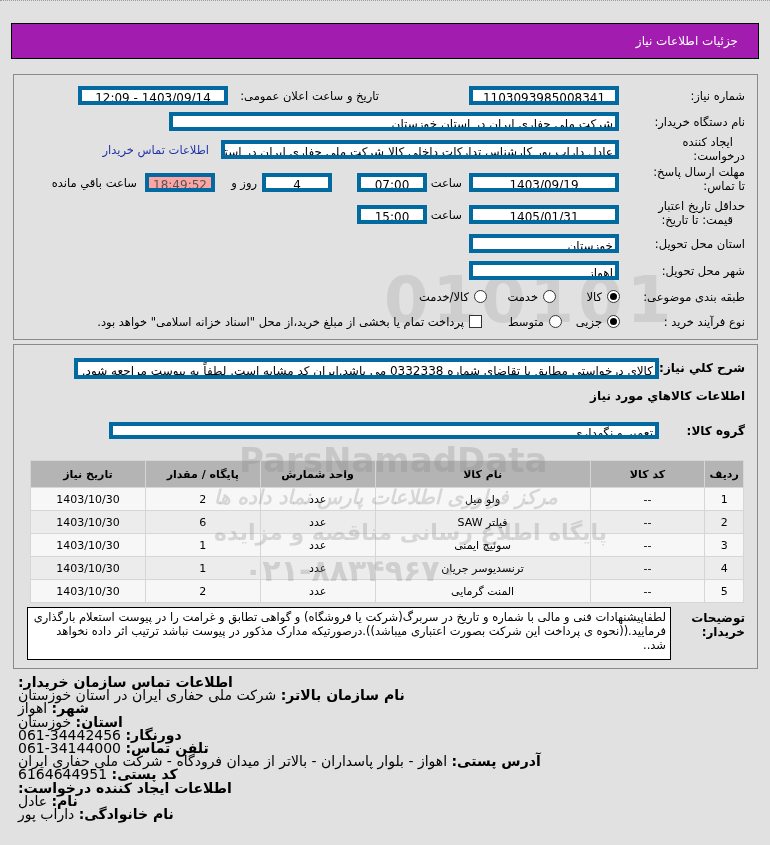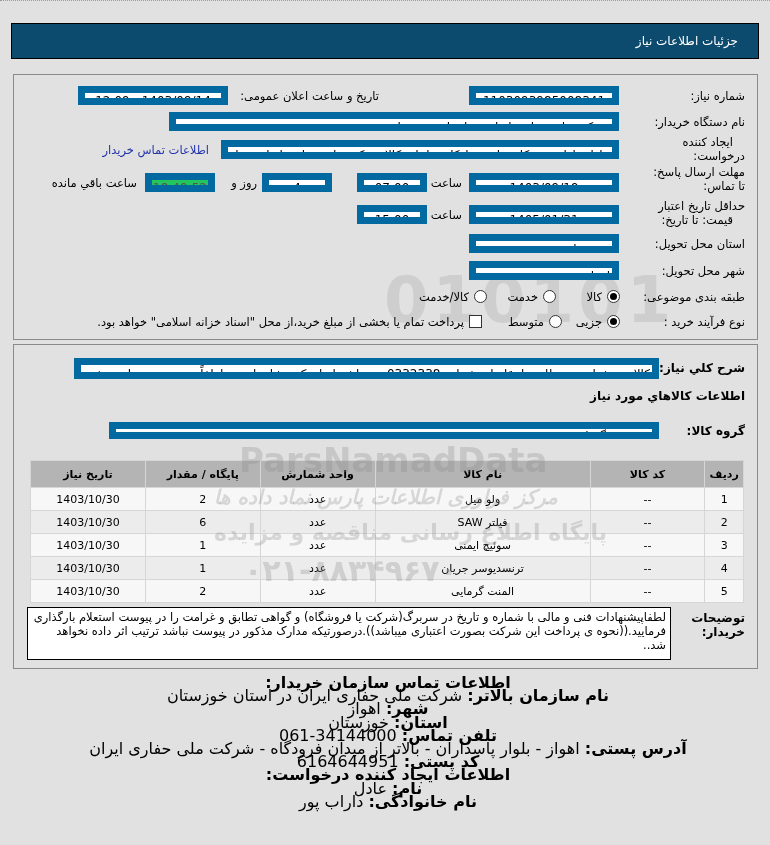--- a/index.html
+++ b/index.html
@@ -8,37 +8,37 @@
     background: #e1e1e1;
     font-family: "DejaVu Sans", sans-serif;
     font-size: 11px;
     color: #000;
     direction: rtl;
     position: relative;
   }
   .topline { position: absolute; left: 0; top: 0; width: 770px; height: 2px; border-top: 1px dotted #999; }
   .title-bar {
     position: absolute; left: 11px; top: 23px; width: 748px; height: 36px;
-    background: #0c4a6e; border: 1px solid #000;
+    background: #a21caf; border: 1px solid #000;
     color: #fff; font-size: 12px; line-height: 34px; padding-right: 20px;
   }
   .panel {
     position: absolute; left: 13px; width: 745px;
     border: 1px solid #8a8a8a; background: #e1e1e1;
   }
   .panel1 { top: 74px; height: 266px; }
   .panel2 { top: 344px; height: 325px; }
   .lbl { position: absolute; font-size: 11.5px; white-space: nowrap; }
   .box {
-    position: absolute; background: #fff; border: 7px solid #0369a1;
+    position: absolute; background: #fff; border: 4px solid #0369a1;
     height: 19px; line-height: 17px; font-size: 12px; white-space: nowrap; overflow: hidden;
   }
   .box.center { text-align: center; }
   .box.right { text-align: right; padding-right: 2px; }
-  .box.cream { background: #22c55e; color: #555; }
+  .box.cream { background: #fca5a5; color: #555; }
   .link { position: absolute; color: #2233aa; font-size: 11.5px; white-space: nowrap; cursor: pointer; }
   .radio {
     position: absolute; width: 13px; height: 13px; border-radius: 50%;
     border: 1px solid #333; background: #fff;
   }
   .radio.on::after {
     content: ""; position: absolute; left: 2px; top: 2px; width: 7px; height: 7px;
     border-radius: 50%; background: #000;
   }
   .check { position: absolute; width: 13px; height: 13px; border: 1px solid #333; background: #fff; }
@@ -50,21 +50,21 @@
   }
   table.items th {
     background: #b4b4b4; height: 26px; font-weight: bold; font-size: 11px; text-align: center;
   }
   table.items td { height: 22px; text-align: center; background: #f7f7f7; }
   table.items tr:nth-child(even) td { background: #ececec; }
   .notes {
     position: absolute; background: #fff; border: 1px solid #000;
     font-size: 11.5px; line-height: 14px; padding: 2px 4px; text-align: right;
   }
-  .contact { position: absolute; right: 12px; top: 676px; width: 740px; font-size: 16px; line-height: 13.2px; text-align: center; }
+  .contact { position: absolute; right: 12px; top: 676px; width: 740px; font-size: 14px; line-height: 13.2px; text-align: left; }
   .contact .row { white-space: nowrap; }
   .contact b { font-weight: bold; }
   .watermark { position: absolute; color: rgba(150,150,150,0.25); font-weight: bold; pointer-events: none; white-space: nowrap; }
 </style>
 </head>
 <body>
 
 <div class="topline"></div>
 
 <div class="title-bar">جزئیات اطلاعات نیاز</div>
@@ -205,19 +205,20 @@
     <span style="display:block;">خریدار:</span>
   </span>
   <div class="notes" style="right:86px; top:262px; width:644px; height:53px;">لطفاپیشنهادات فنی و مالی با شماره و تاریخ در سربرگ(شرکت یا فروشگاه) و گواهی تطابق و غرامت را در پیوست استعلام بارگذاری فرمایید.((نحوه ی پرداخت این شرکت بصورت اعتباری میباشد)).درصورتیکه مدارک مذکور در پیوست نباشد ترتیب اثر داده نخواهد شد..</div>
 </div>
 
 <div class="contact">
   <div class="row"><b>اطلاعات تماس سازمان خریدار:</b></div>
   <div class="row"><b>نام سازمان بالاتر:</b> <span>شرکت ملی حفاری ایران در استان خوزستان</span></div>
   <div class="row"><b>شهر:</b> <span>اهواز</span></div>
   <div class="row"><b>استان:</b> <span>خوزستان</span></div>
+  <div class="row"><b>دورنگار:</b> <span dir="ltr">061-34442456</span></div>
   <div class="row"><b>تلفن تماس:</b> <span dir="ltr">061-34144000</span></div>
   <div class="row"><b>آدرس پستی:</b> <span>اهواز - بلوار پاسداران - بالاتر از میدان فرودگاه - شرکت ملی حفاری ایران</span></div>
   <div class="row"><b>کد پستی:</b> <span>6164644951</span></div>
   <div class="row"><b>اطلاعات ایجاد کننده درخواست:</b></div>
   <div class="row"><b>نام:</b> <span>عادل</span></div>
   <div class="row"><b>نام خانوادگی:</b> <span>داراب پور</span></div>
 </div>
 
 </body></html>

